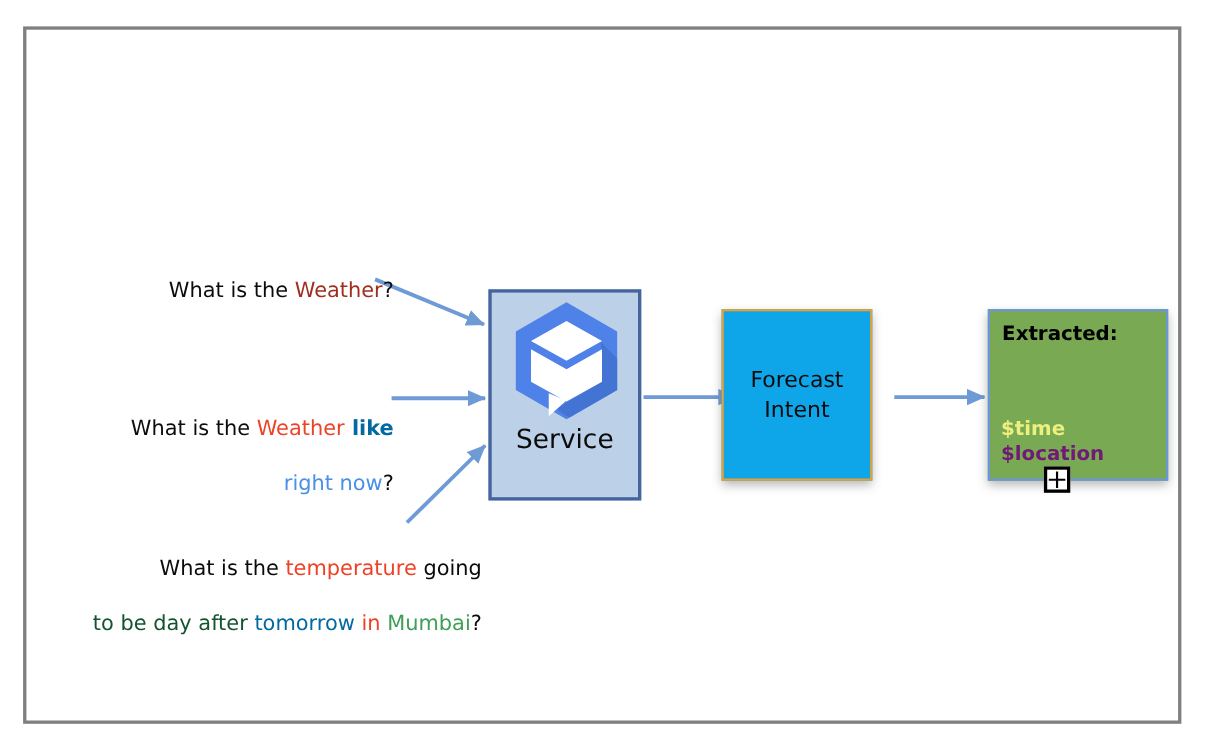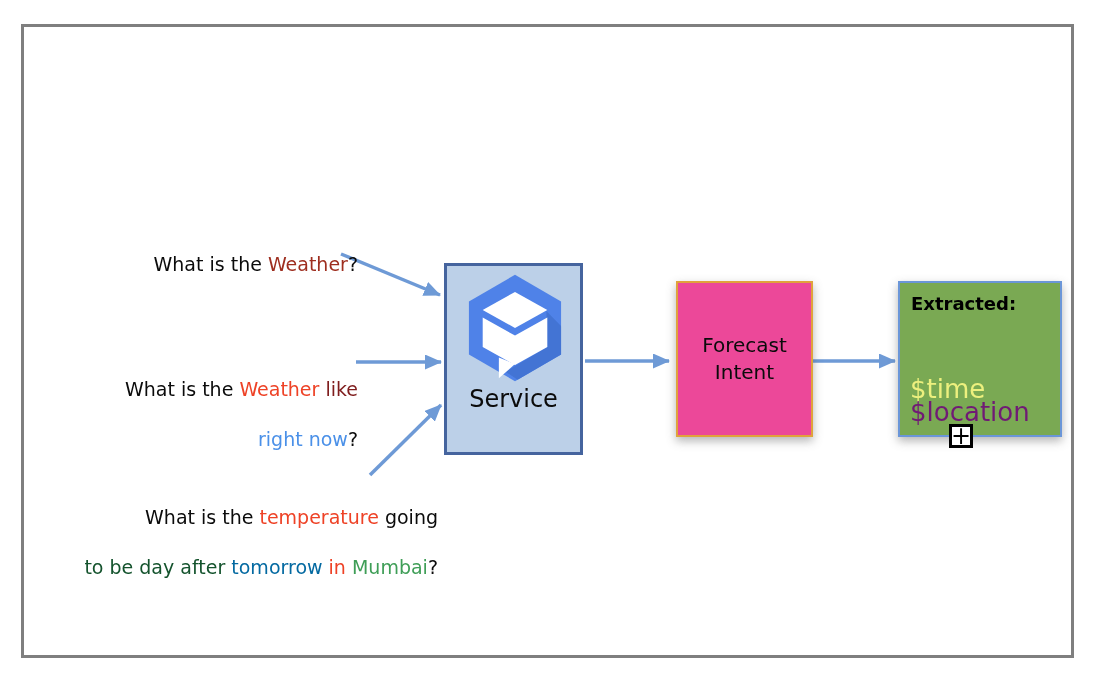--- a/index.html
+++ b/index.html
@@ -8,25 +8,25 @@
   .frame{position:absolute;left:21px;top:24px;width:1053px;height:634px;border:3px solid #7f7f7f;box-sizing:border-box;}
   .arrows{position:absolute;left:0;top:0;width:1100px;height:682px;pointer-events:none;}
   .q{position:absolute;text-align:right;font-size:19px;line-height:25px;color:#0b0b0b;white-space:pre-wrap;}
   .q1{left:58px;top:227px;width:300px;}
   .q2{left:58px;top:352px;width:300px;}
   .q3{left:28px;top:480px;width:410px;}
   .node{position:absolute;box-sizing:border-box;}
   .api-box{left:444px;top:263px;width:139px;height:192px;background:#bcd0e8;border:3px solid #45649e;}
   .api-icon{position:absolute;left:11px;top:5px;width:114px;height:114px;}
   .api-label{position:absolute;left:0;top:118px;width:100%;text-align:center;font-size:24px;line-height:30px;color:#0b0b0b;}
-  .forecast-box{left:676px;top:281px;width:137px;height:156px;background:#ec4899;border:2.5px solid #e0a23c;box-shadow:0 4px 9px rgba(90,90,90,0.45);display:flex;align-items:center;justify-content:center;}
+  .forecast-box{left:656px;top:281px;width:137px;height:156px;background:#0ea5e9;border:2.5px solid #e0a23c;box-shadow:0 4px 9px rgba(90,90,90,0.45);display:flex;align-items:center;justify-content:center;}
   .forecast-label{text-align:center;font-size:20px;line-height:27px;color:#0b0b0b;}
   .extracted-box{left:898px;top:281px;width:164px;height:156px;background:#7aa953;border:2.5px solid #6b96d8;box-shadow:0 4px 9px rgba(90,90,90,0.45);}
   .extracted-title{position:absolute;left:11px;top:10px;font-size:18px;font-weight:bold;color:#000;}
-  .entities{position:absolute;left:10px;top:95px;font-size:26px;font-weight:normal;line-height:23px;}
+  .entities{position:absolute;left:10px;top:95px;font-size:18px;font-weight:bold;line-height:23px;}
   .plus-btn{position:absolute;left:49px;top:141px;width:24px;height:24px;background:#ffffff;border:3px solid #000;box-sizing:border-box;display:flex;align-items:center;justify-content:center;font-size:24px;font-weight:400;line-height:18px;color:#000;cursor:pointer;}
 </style>
 </head>
 <body>
 
 <div class="canvas">
   <div class="frame"></div>
 
   <svg class="arrows" width="1100" height="682" viewBox="0 0 1100 682">
     <defs>
@@ -39,21 +39,21 @@
     <line x1="370" y1="475" x2="441" y2="405" stroke="#6e9ad6" stroke-width="3.5" marker-end="url(#ah)"></line>
     <line x1="585" y1="361" x2="669" y2="361" stroke="#6e9ad6" stroke-width="3.5" marker-end="url(#ah)"></line>
     <line x1="813" y1="361" x2="895" y2="361" stroke="#6e9ad6" stroke-width="3.5" marker-end="url(#ah)"></line>
   </svg>
 
   <div class="q q1">
     <span style="color: rgb(11, 11, 11);">What is the </span><span style="color: rgb(158, 46, 31);">Weather</span><span style="color: rgb(11, 11, 11);">?</span>
   </div>
 
   <div class="q q2">
-    <span style="color: rgb(11, 11, 11);">What is the </span><span style="color: rgb(238, 66, 38);">Weather</span><span style="color: #7f1d1d;"> like</span><br>
+    <span style="color: rgb(11, 11, 11);">What is the </span><span style="color: rgb(238, 66, 38);">Weather</span><span style="color: #0369a1; font-weight: bold;"> like</span><br>
     <span style="color: rgb(74, 144, 232);">right now</span><span style="color: rgb(11, 11, 11);">?</span>
   </div>
 
   <div class="q q3">
     <span style="color: rgb(11, 11, 11);">What is the </span><span style="color: rgb(238, 66, 38);">temperature</span><span style="color: rgb(11, 11, 11);"> going</span><br>
     <span style="color: #14532d;">to be day after </span><span style="color: #0369a1;">tomorrow</span><span style="color: rgb(11, 11, 11);"> </span><span style="color: rgb(238, 66, 38);">in</span><span style="color: rgb(11, 11, 11);"> </span><span style="color: rgb(63, 158, 87);">Mumbai</span><span style="color: rgb(11, 11, 11);">?</span>
   </div>
 
   <div class="node api-box">
     <svg class="api-icon" viewBox="0 0 120 120">

